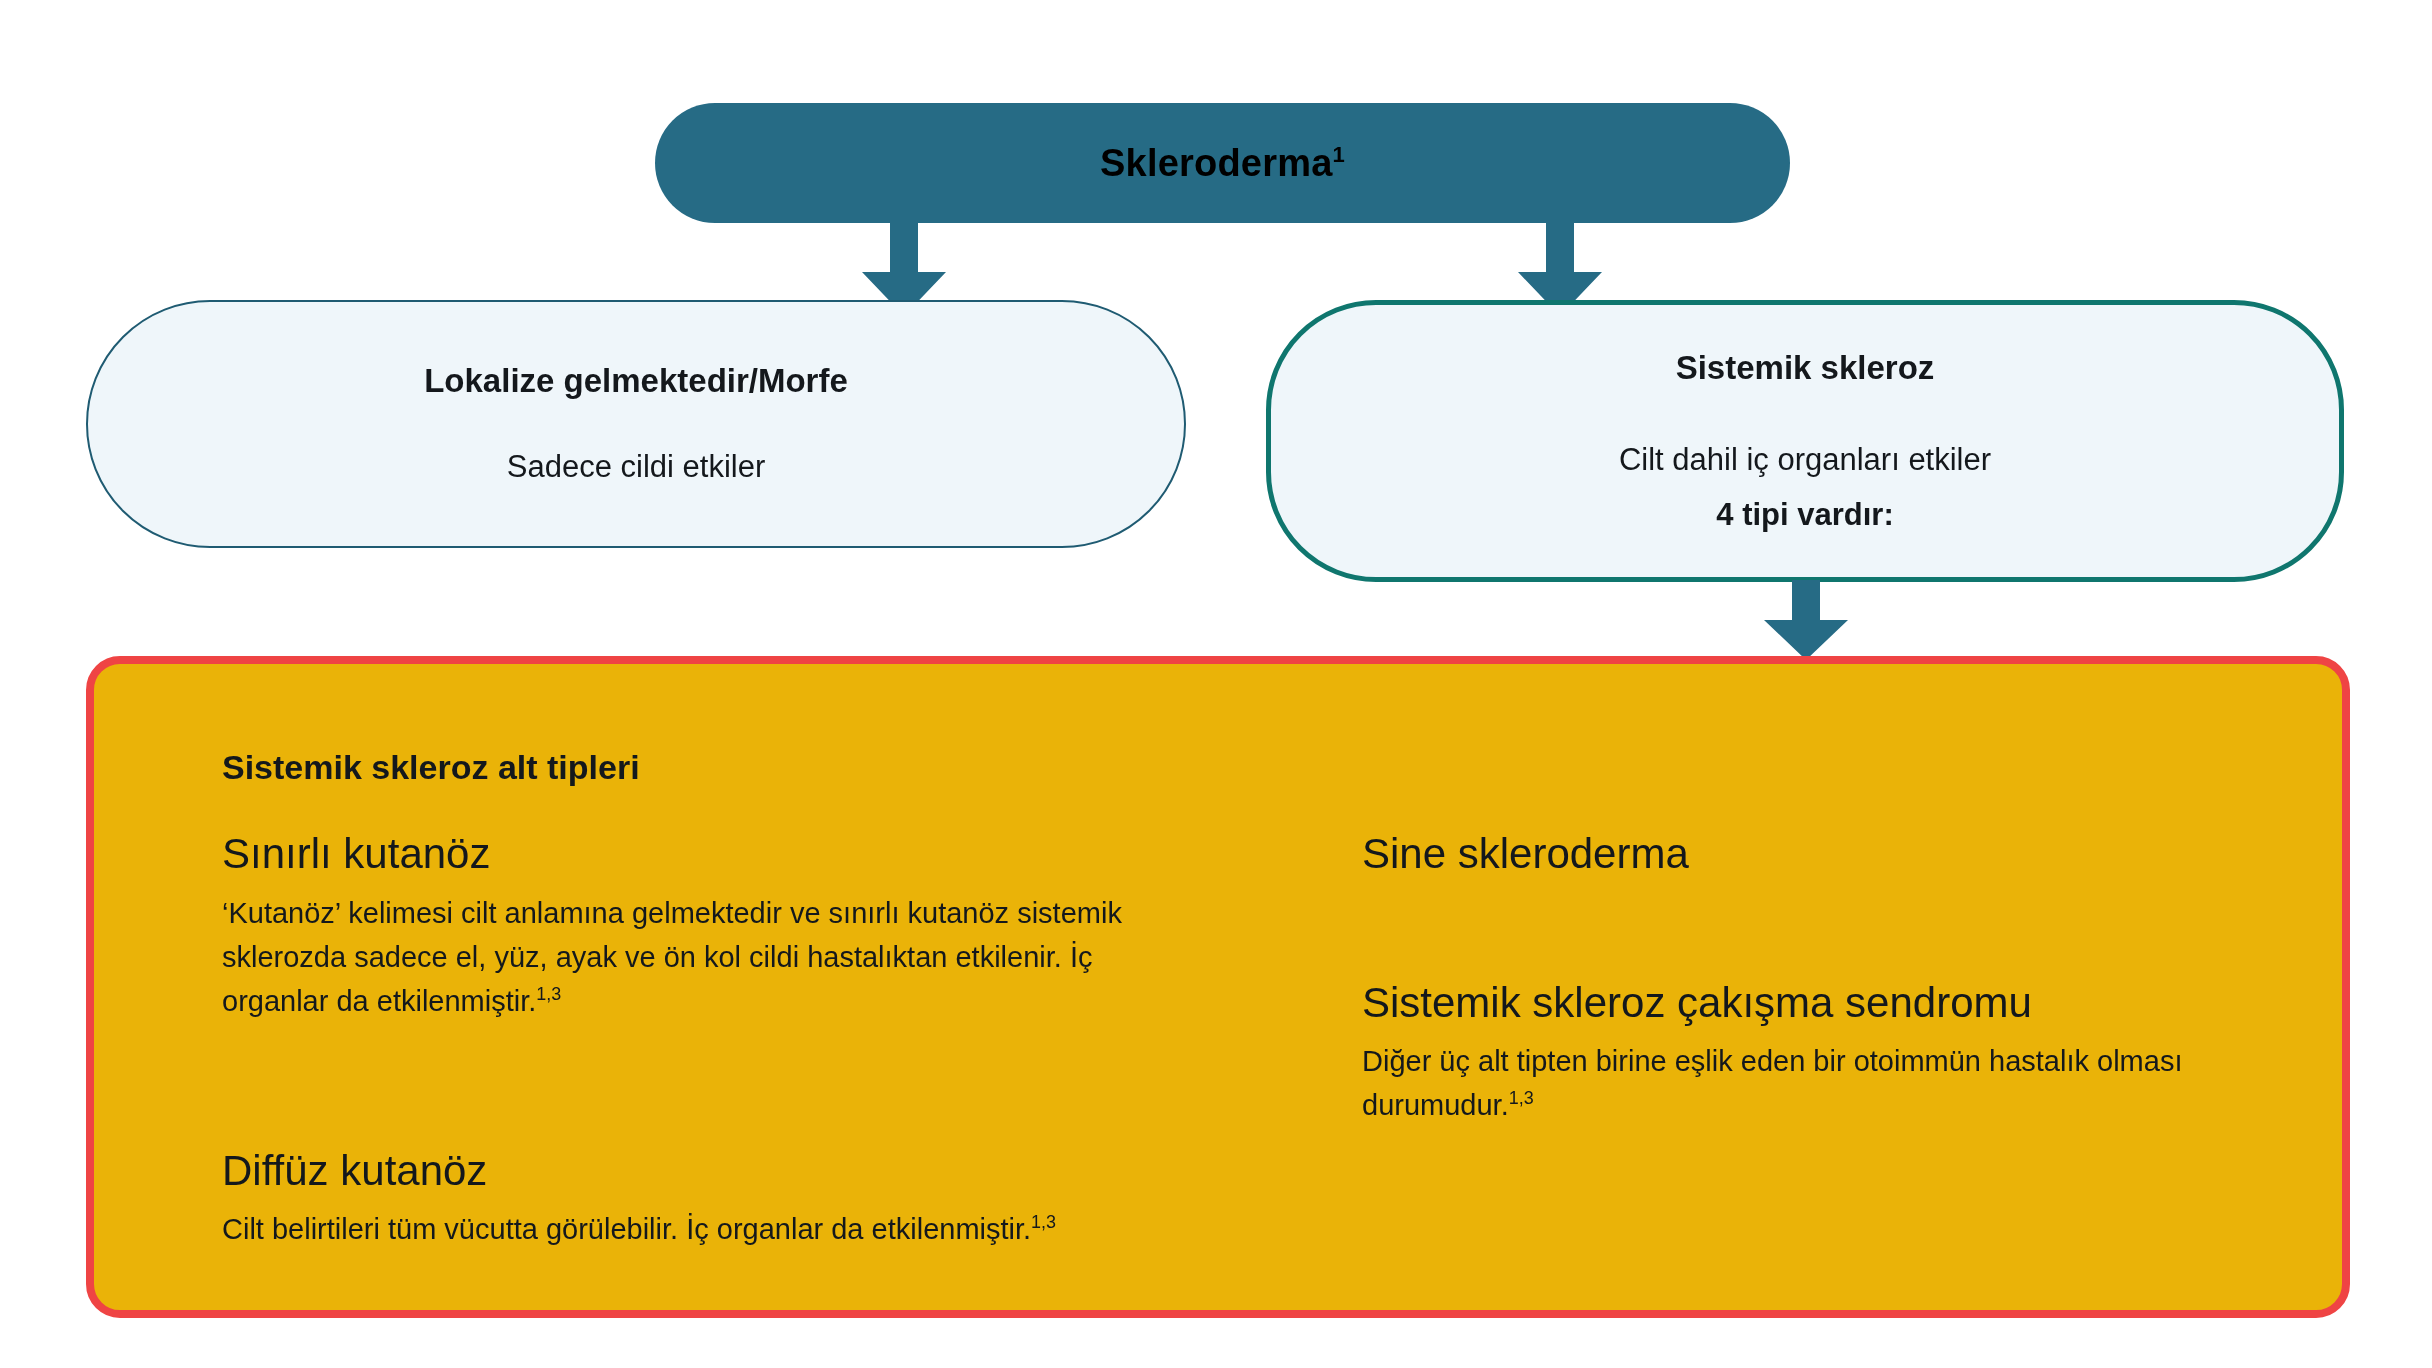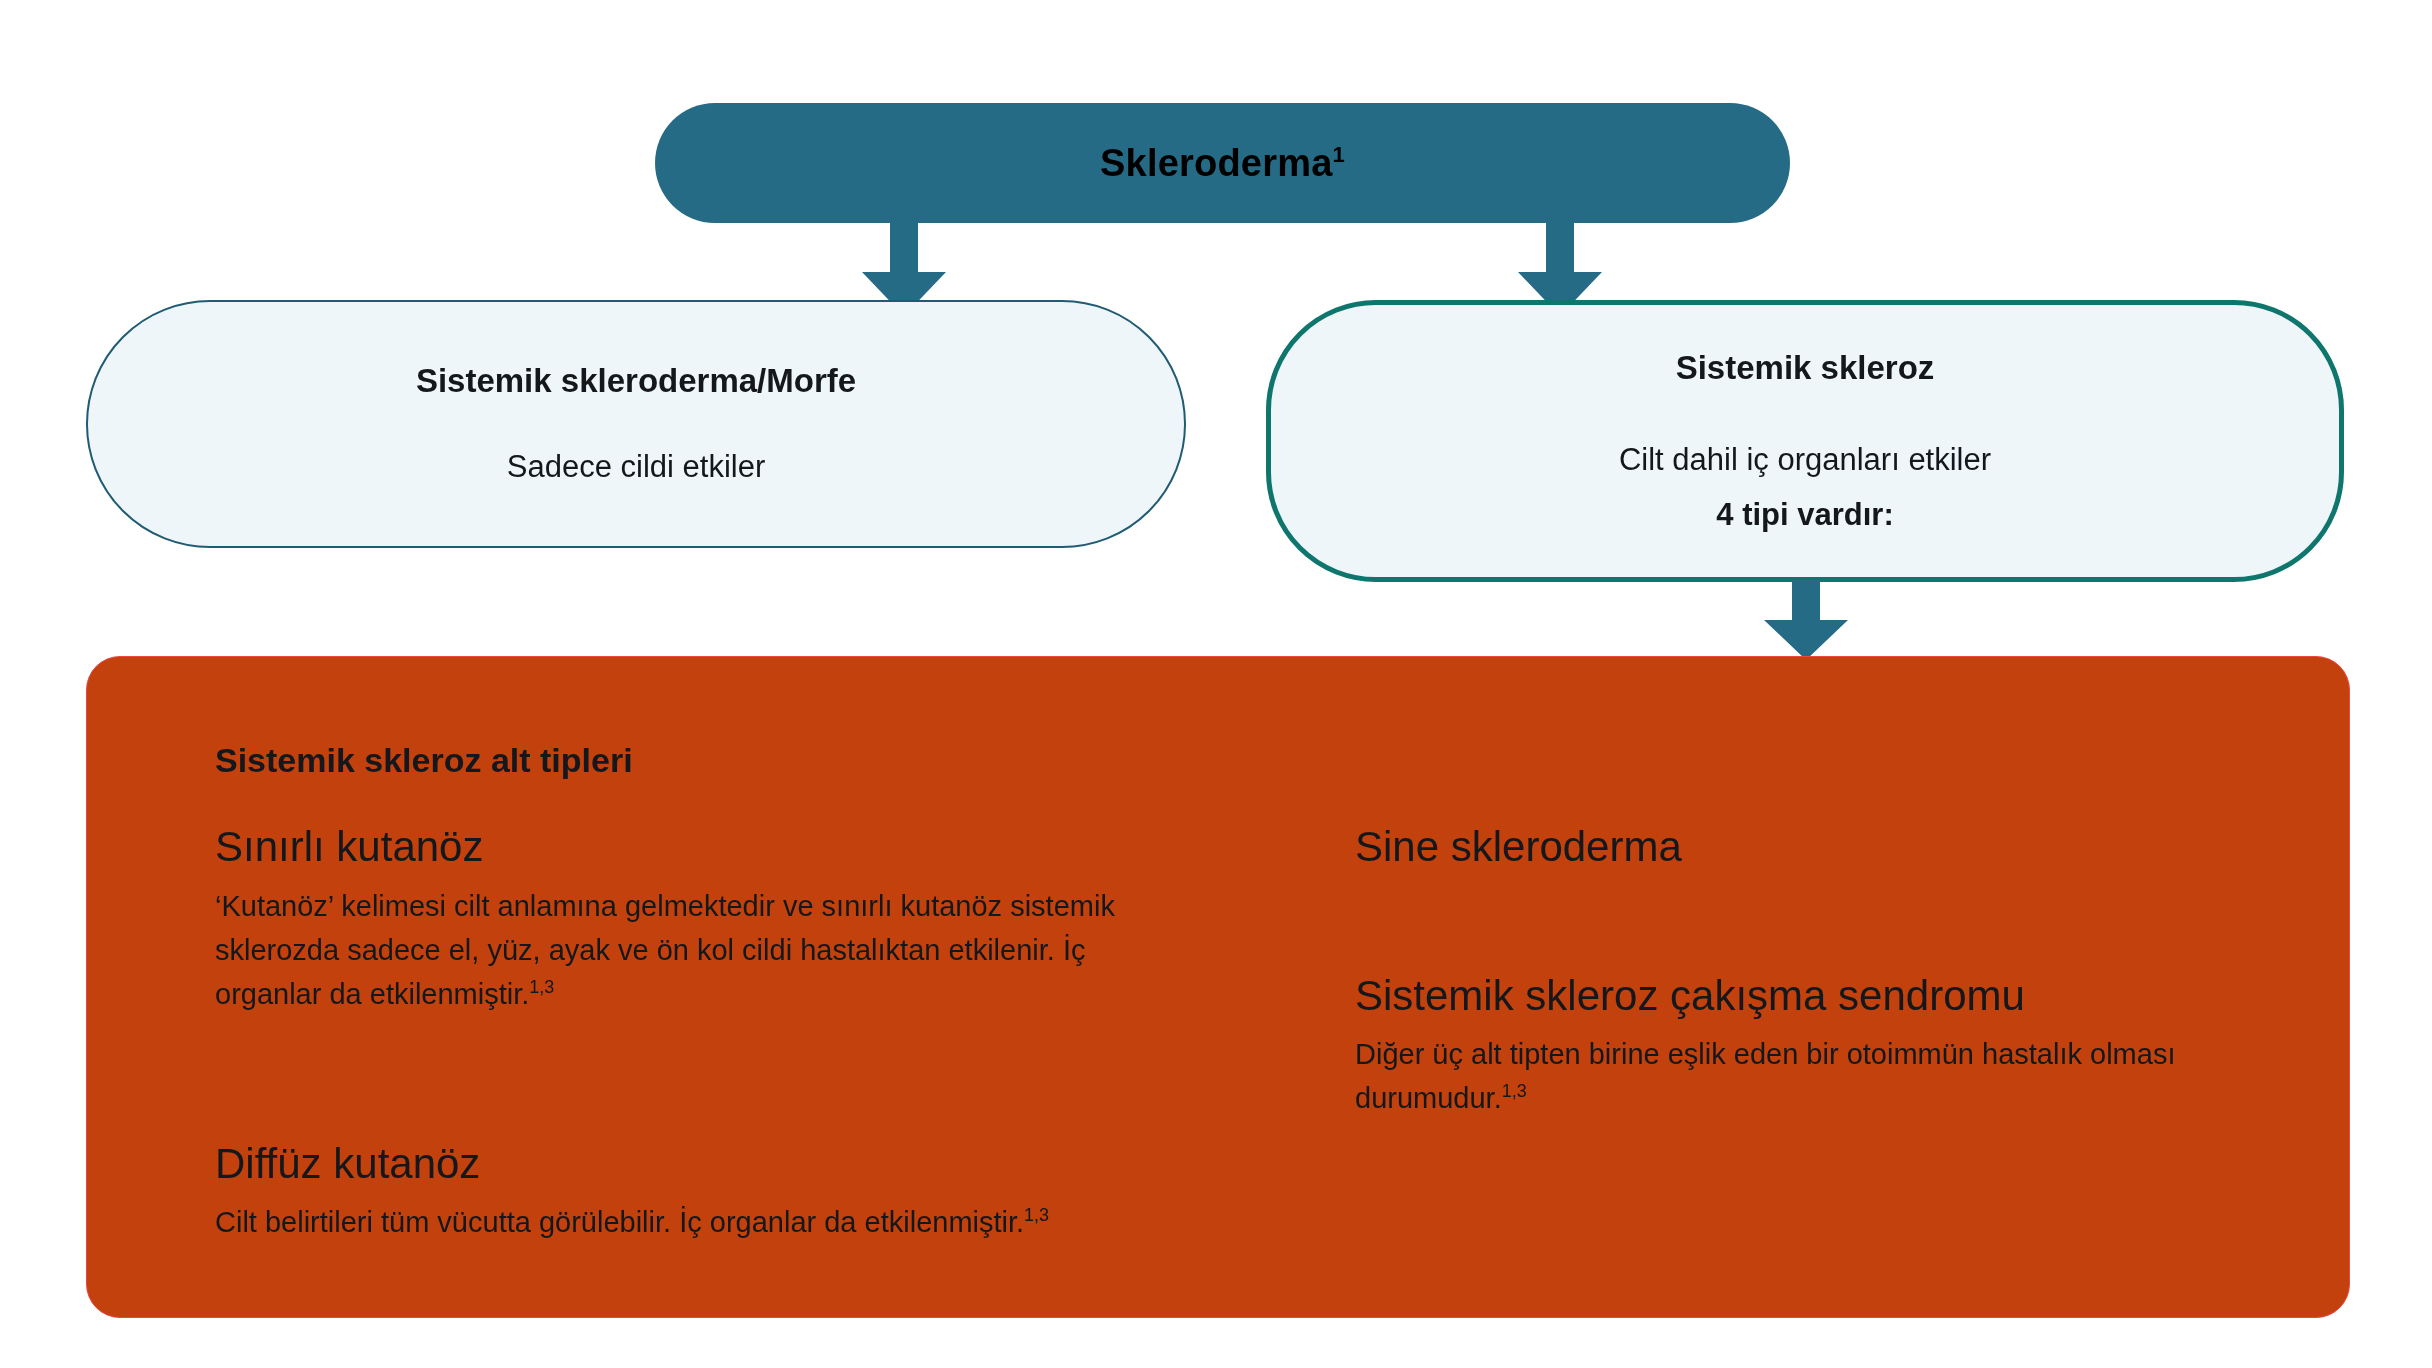--- a/index.html
+++ b/index.html
@@ -98,22 +98,22 @@
   .branch-box.right .branch-title { margin-bottom: 52px; }
   .branch-box.right .branch-sub + .branch-sub { margin-top: 14px; }
 
   
   .detail-panel {
     position: absolute;
     left: 86px;
     top: 656px;
     width: 2264px;
     height: 662px;
-    background: #c2410c;
-    border: 1px solid #ef4444;
+    background: #eab308;
+    border: 8px solid #ef4444;
     border-radius: 34px;
     box-sizing: border-box;
   }
   .panel-heading {
     position: absolute;
     left: 128px;
     top: 84px;
     font-size: 34px;
     font-weight: bold;
     color: #14181c;
@@ -161,21 +161,21 @@
 
   <svg class="arrow-svg" style="left:848px; top:220px;" width="112" height="96" viewBox="0 0 112 96">
     <polygon points="42,0 70,0 70,52 98,52 56,96 14,52 42,52" fill="#266B85"></polygon>
   </svg>
 
   <svg class="arrow-svg" style="left:1504px; top:220px;" width="112" height="96" viewBox="0 0 112 96">
     <polygon points="42,0 70,0 70,52 98,52 56,96 14,52 42,52" fill="#266B85"></polygon>
   </svg>
 
   <div class="branch-box left">
-    <div class="branch-title">Sistemik skleroderma/Morfe</div>
+    <div class="branch-title">Lokalize gelmektedir/Morfe</div>
     <div class="branch-sub">Sadece cildi etkiler</div>
   </div>
 
   <div class="branch-box right">
     <div class="branch-title">Sistemik skleroz</div>
     <div class="branch-sub">Cilt dahil iç organları etkiler</div>
     <div class="branch-sub strong">4 tipi vardır:</div>
   </div>
 
   <svg class="arrow-svg" style="left:1750px; top:580px;" width="112" height="80" viewBox="0 0 112 80">

